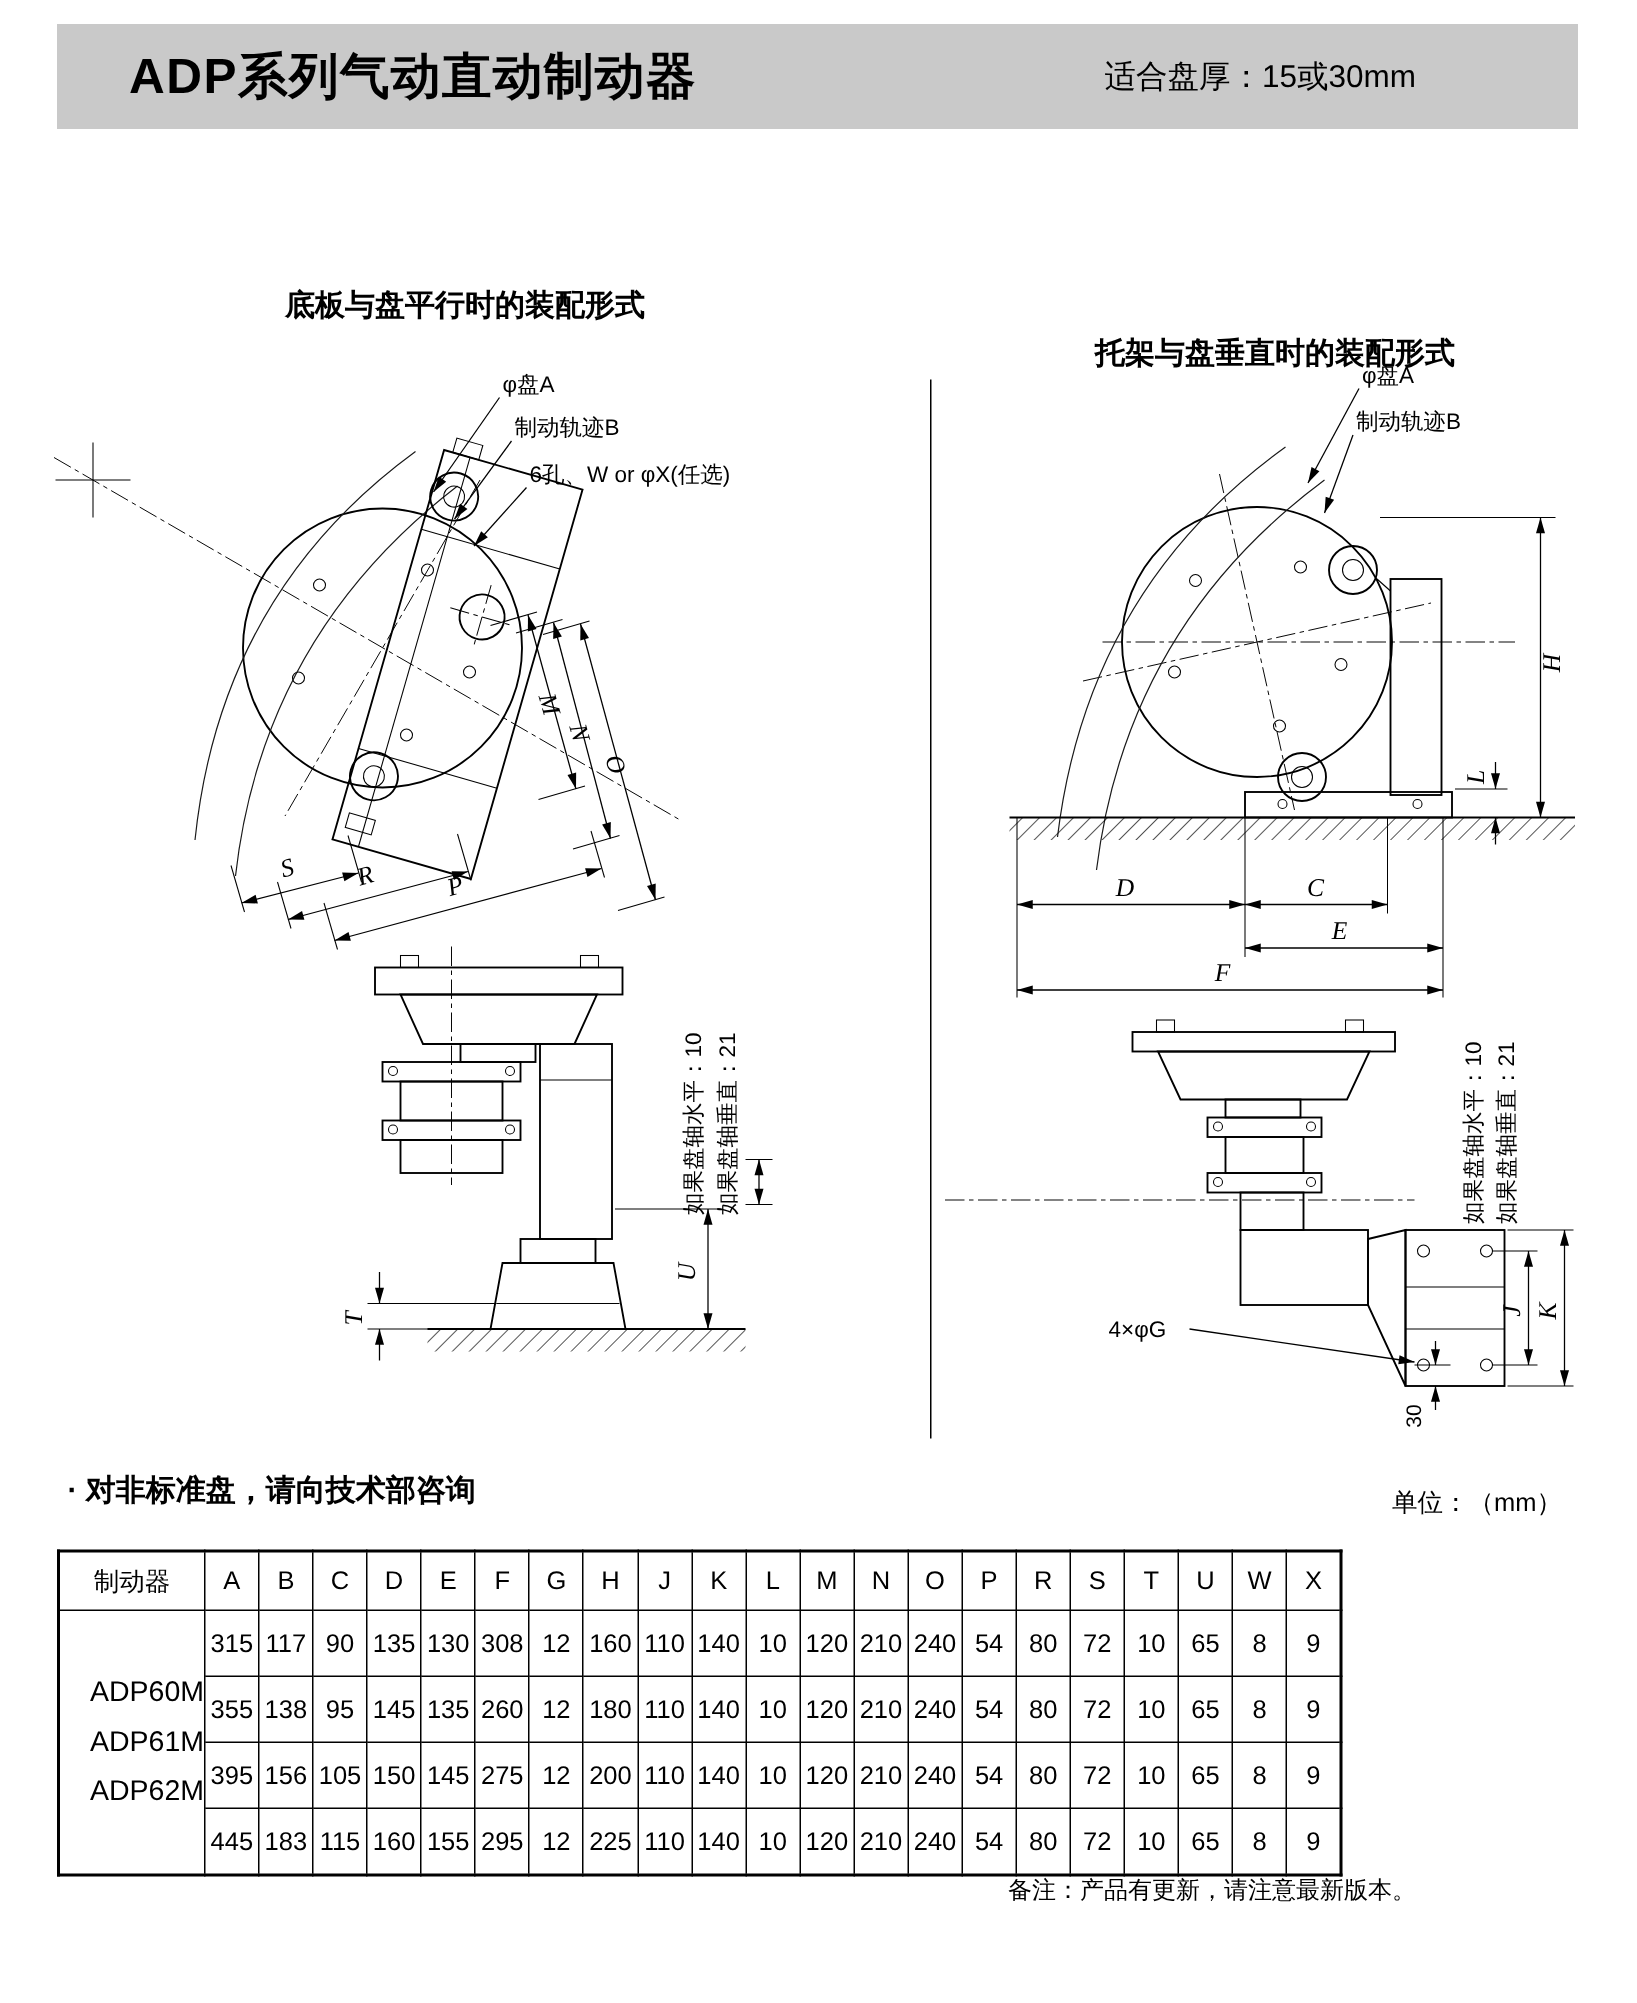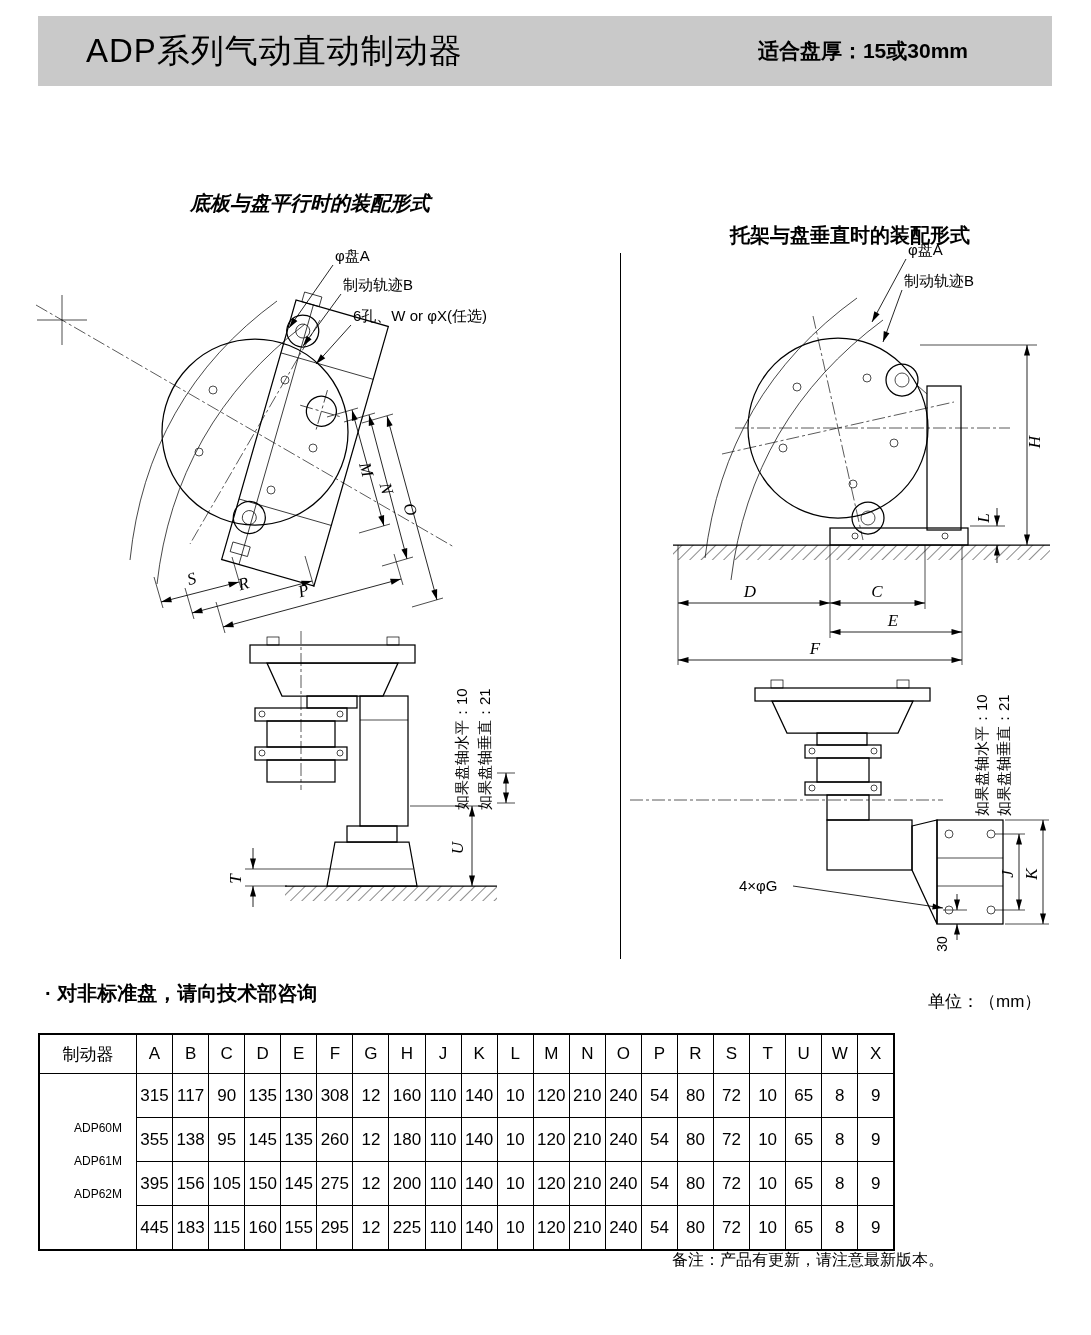--- a/index.html
+++ b/index.html
@@ -1,37 +1,37 @@
 <!DOCTYPE html>
 <html><head>
 <meta charset="utf-8">
 <style>
   html,body{margin:0;padding:0;background:#fff;}
   .page{position:relative;width:1091px;height:1335px;background:#fff;overflow:hidden;
         font-family:"Liberation Sans",sans-serif;color:#000;}
   .titlebar{position:absolute;left:38px;top:16px;width:1014px;height:70px;background:#c9c9c9;
             display:flex;align-items:center;}
-  .titlebar h1{margin:0 0 0 48px;font-size:33px;font-weight:normal;letter-spacing:1px;}
-  .thickness{margin-left:auto;margin-right:84px;font-size:21px;font-weight:bold;}
+  .titlebar h1{margin:0 0 0 48px;font-size:33px;font-weight:bold;letter-spacing:1px;}
+  .thickness{margin-left:auto;margin-right:108px;font-size:21px;font-weight:normal;}
   .fig-title{position:absolute;top:190px;font-size:20px;font-weight:bold;text-align:center;}
-  .fig-title.lft{left:40px;width:540px;font-style:italic;}
+  .fig-title.lft{left:40px;width:540px;}
   .fig-title.rgt{left:640px;width:420px;margin-top:32px;}
   .divider{position:absolute;left:620px;top:253px;width:1px;height:706px;background:#000;}
   svg.fig{position:absolute;}
   .fig-left{left:35px;top:228px;width:580px;height:735px;}
   .fig-right{left:625px;top:228px;width:440px;height:735px;}
   .note{position:absolute;left:45px;top:980px;font-size:20px;font-weight:bold;}
   .unit{position:absolute;left:928px;top:990px;font-size:17px;}
   .spec-table{position:absolute;left:38px;top:1033px;width:857px;border-collapse:collapse;
               table-layout:fixed;font-size:17px;border:2px solid #000;}
   .spec-table th,.spec-table td{border:1px solid #000;text-align:center;padding:0;font-weight:normal;}
   .spec-table th{height:38px;}
   .spec-table td{height:43px;}
   .spec-table .model-col{width:96px;}
-  .model-cell div{text-align:center;padding-left:20px;line-height:33px;font-size:12px;}
+  .model-cell div{text-align:right;padding-left:20px;line-height:33px;font-size:19px;}
   .footer-note{position:absolute;left:560px;top:1250px;width:496px;text-align:center;font-size:16px;}
   
   .thin{stroke:#000;stroke-width:.7;fill:none;}
   .med{stroke:#000;stroke-width:1.25;fill:none;}
   .dim{stroke:#000;stroke-width:.85;fill:none;}
   .cl{stroke:#000;stroke-width:.65;fill:none;stroke-dasharray:13 3 3 3;}
   .ph{stroke:#1a1a1a;stroke-width:.8;fill:none;}
   .lbl{font-family:"Liberation Sans",sans-serif;font-size:15px;fill:#000;}
   .lbl-sm{font-family:"Liberation Sans",sans-serif;font-size:14px;fill:#000;}
   .dletter{font-family:"Liberation Serif",serif;font-style:italic;font-size:17px;fill:#000;text-anchor:middle;}

